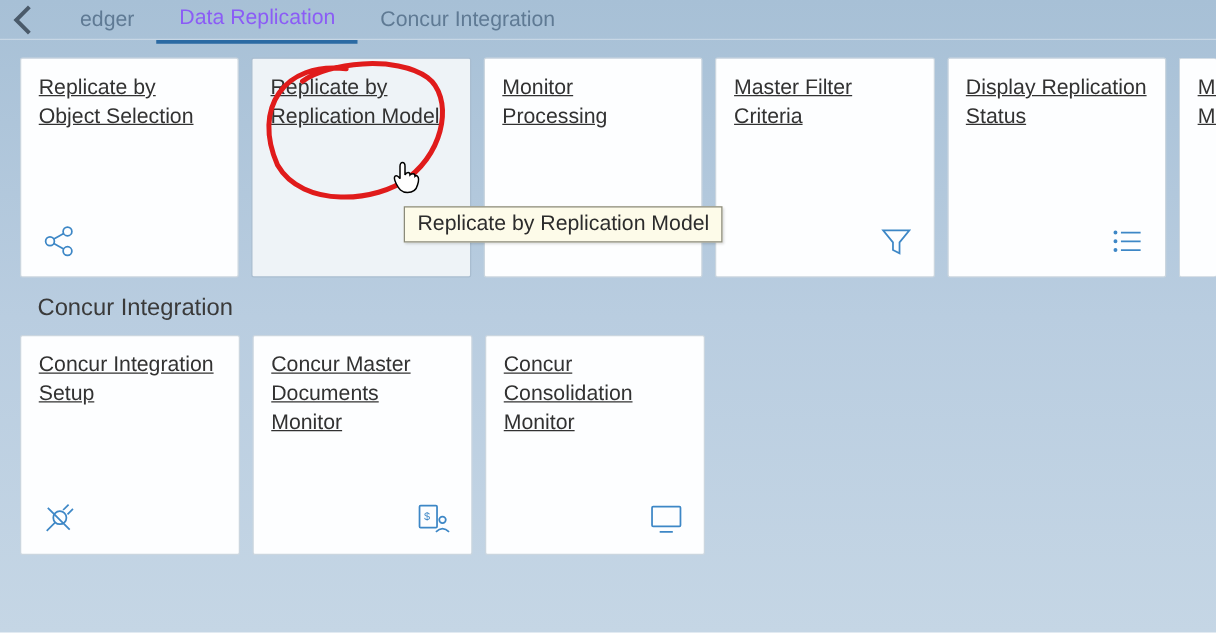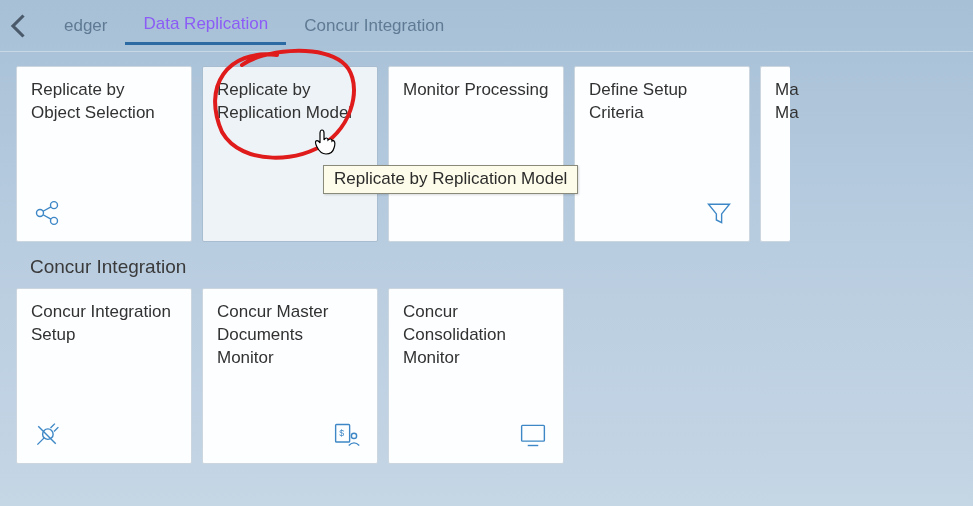--- a/index.html
+++ b/index.html
@@ -7,21 +7,21 @@
   body {
     font-family: "Segoe UI", Arial, sans-serif;
     background: linear-gradient(180deg, #a7c0d6 0%, #b9cde0 50%, #c5d6e5 100%);
     color: #3b3b3b;
     position: relative;
   }
   
   .tabbar {
     display: flex;
     align-items: center;
-    height: 52px;
+    height: 32px;
     padding: 0 6px;
     border-bottom: 1px solid rgba(255,255,255,0.35);
   }
   .nav-back {
     width: 28px; height: 28px;
     display: flex; align-items: center; justify-content: center;
     color: #4a5a6a;
     cursor: pointer;
   }
   .tab {
@@ -65,20 +65,21 @@
   .tile.hover {
     background: #eef3f7;
     border-color: #a9bdd0;
   }
   .tile-title {
     position: absolute;
     top: 12px; left: 14px; right: 14px;
     font-size: 17px;
     line-height: 1.35;
     color: #323232;
+    text-decoration: underline;
   }
   .tile-icon {
     position: absolute;
     bottom: 14px;
     right: 16px;
     width: 28px; height: 28px;
     color: #3d87c6;
   }
   .tile-icon.left { left: 16px; right: auto; }
   .tile-icon svg { width: 100%; height: 100%; stroke: currentColor; fill: none; stroke-width: 1.6; }
@@ -149,24 +150,37 @@
         </svg>
     </div>
   </div>
   <div class="tile hover">
     <div class="tile-title">Replicate by Replication Model</div>
   </div>
   <div class="tile">
     <div class="tile-title">Monitor Processing</div>
   </div>
   <div class="tile">
-    <div class="tile-title">Define Setup Criteria</div>
+    <div class="tile-title">Master Filter Criteria</div>
     <div class="tile-icon">
       <svg viewBox="0 0 32 32">
           <path d="M4 6 H28 L19 17 V27 L13 24 V17 Z"></path>
+        </svg>
+    </div>
+  </div>
+  <div class="tile">
+    <div class="tile-title">Display Replication Status</div>
+    <div class="tile-icon">
+      <svg viewBox="0 0 32 32">
+          <line x1="10" y1="8" x2="28" y2="8"></line>
+          <line x1="10" y1="16" x2="28" y2="16"></line>
+          <line x1="10" y1="24" x2="28" y2="24"></line>
+          <circle cx="5" cy="8" r="1" fill="currentColor"></circle>
+          <circle cx="5" cy="16" r="1" fill="currentColor"></circle>
+          <circle cx="5" cy="24" r="1" fill="currentColor"></circle>
         </svg>
     </div>
   </div>
   <div class="tile partial">
     <div class="tile-title" style="white-space:pre-line">Ma
 Ma</div>
   </div>
 </div>
 
 <div class="group-title">Concur Integration</div>

